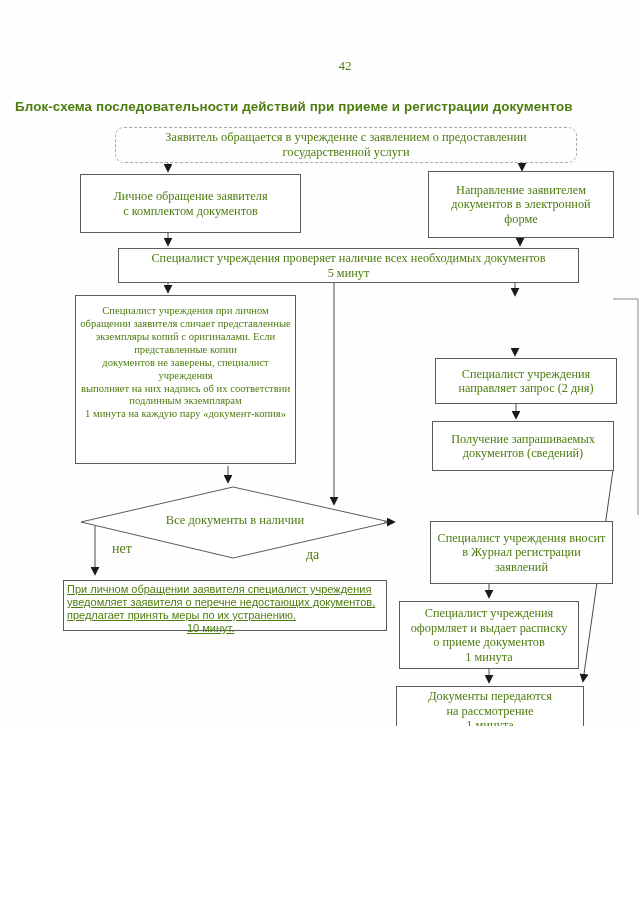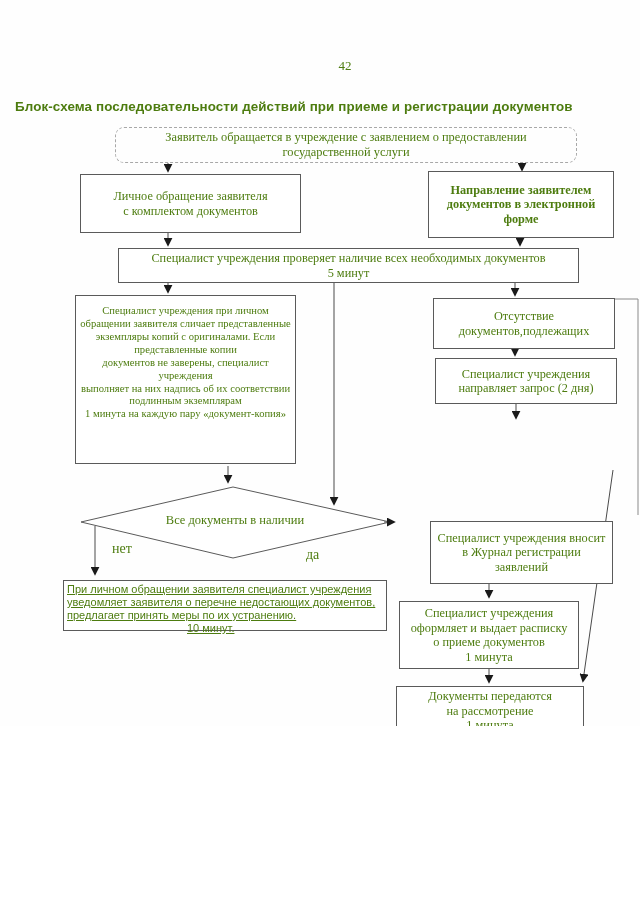--- a/index.html
+++ b/index.html
@@ -11,21 +11,21 @@
          font-family:"Liberation Sans","DejaVu Sans",sans-serif;
          font-weight:bold;font-size:13.4px;letter-spacing:0.1px;margin-top:12px;}
   svg.lines{position:absolute;left:0;top:0;z-index:1;}
   .box{position:absolute;z-index:2;border:1px solid #5a5a5a;background:#ffffff;
        display:flex;align-items:center;justify-content:center;text-align:center;
        font-size:12.3px;line-height:1.18;}
   .bt{white-space:pre-line;}
   .b-start{left:115px;top:127px;width:460px;height:34px;border:1px dashed #a8a8a8;
            border-radius:9px;background:transparent;font-size:12.4px;}
   .b-personal{left:80px;top:174px;width:219px;height:57px;}
-  .b-electronic{left:428px;top:171px;width:184px;height:65px;font-weight:bold;}
+  .b-electronic{left:428px;top:171px;width:184px;height:65px;}
   .b-check{left:118px;top:248px;width:459px;height:33px;}
   .b-compare{left:75px;top:295px;width:221px;height:169px;align-items:flex-start;
              padding-top:9px;box-sizing:border-box;font-size:10.6px;line-height:1.22;}
   .b-absence{left:433px;top:298px;width:180px;height:49px;}
   .b-request{left:435px;top:358px;width:180px;height:44px;}
   .b-receive{left:432px;top:421px;width:180px;height:48px;}
   .b-journal{left:398px;top:521px;width:181px;height:61px;margin-left:32px;}
   .b-receipt{left:399px;top:601px;width:178px;height:66px;}
   .b-transfer{left:396px;top:686px;width:186px;height:48px;}
   .b-notify{left:63px;top:580px;width:324px;height:51px;display:block;text-align:left;
@@ -103,30 +103,30 @@
 обращении заявителя сличает представленные
 экземпляры копий с оригиналами. Если
 представленные копии
 документов не заверены, специалист
 учреждения
 выполняет на них надпись об их соответствии
 подлинным экземплярам
 1 минута на каждую пару «документ-копия»</span>
   </div>
 
-  <div class="box b-absence">
-    <span class="bt">Отсутствие
-документов,подлежащих</span>
-  </div>
 
   <div class="box b-request">
     <span class="bt">Специалист учреждения
 направляет запрос (2 дня)</span>
   </div>
 
+  <div class="box b-receive">
+    <span class="bt">Получение запрашиваемых
+документов (сведений)</span>
+  </div>
 
   <div class="decision-text">Все документы в наличии</div>
   <div class="lbl lbl-no">нет</div>
   <div class="lbl lbl-yes">да</div>
 
   <div class="box b-notify">
     <div class="bt">При личном обращении заявителя специалист учреждения
 уведомляет заявителя о перечне недостающих документов,
 предлагает принять меры по их устранению.</div>
     <div class="notify-duration">10 минут.</div>

